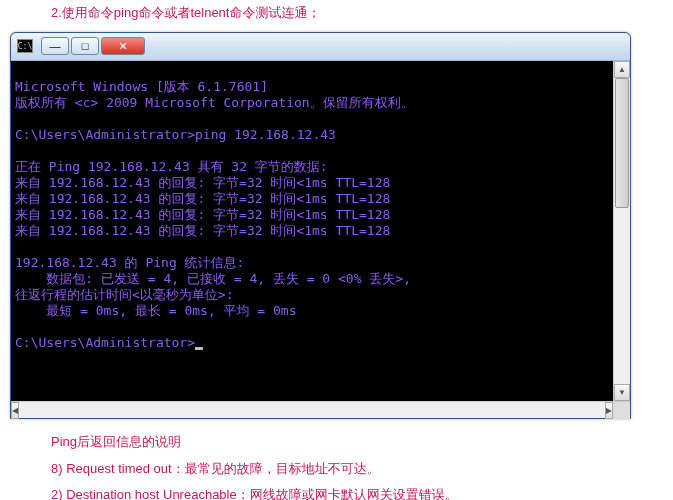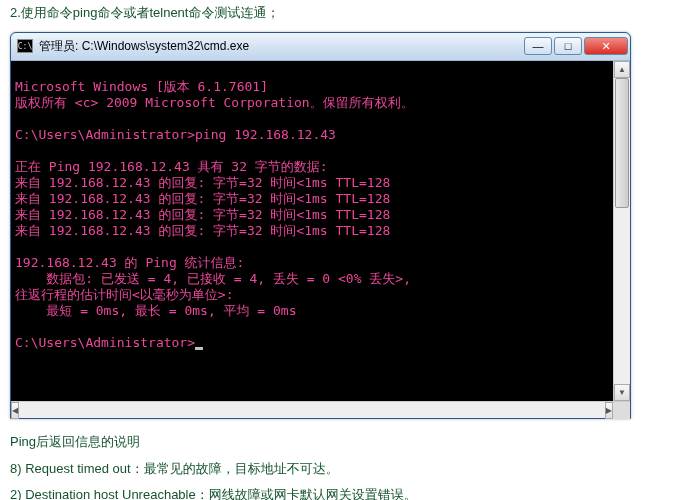--- a/index.html
+++ b/index.html
@@ -1,51 +1,48 @@
 <!DOCTYPE html>
 <html><head>
   <meta charset="utf-8">
   <style>
     * { margin: 0; padding: 0; box-sizing: border-box; }
     body { font-family: "Microsoft YaHei", Arial, sans-serif; background: #fff; width: 673px; }
-    .doc-text { font-size: 13px; color: #14532d; padding: 3px 10px; line-height: 1.6; }
+    .doc-text { font-size: 13px; color: #be185d; padding: 3px 10px; line-height: 1.6; margin-left: 41px; }
     .cmd-wrapper { margin: 5px 10px 10px 10px; }
     .cmd-window { width: 621px; border: 1px solid #2a5a8f; border-radius: 6px 6px 0 0; background: #d7e4f2; box-shadow: 0 0 3px rgba(0,0,0,0.3); }
     .title-bar { display: flex; align-items: center; height: 28px; background: linear-gradient(to bottom, #f0f5fb 0%, #d5e3f3 50%, #c0d5ec 100%); border-bottom: 1px solid #a0b8d8; border-radius: 6px 6px 0 0; padding: 0 2px 0 6px; }
     .title-icon { width: 16px; height: 14px; background: #000; border: 1px solid #888; display: inline-flex; align-items: center; justify-content: center; font-size: 8px; color: #ccc; font-family: monospace; margin-right: 6px; }
     .title-text { flex: 1; font-size: 12px; color: #000; white-space: nowrap; overflow: hidden; }
     .win-btns { display: flex; gap: 0; }
     .win-btn { width: 28px; height: 18px; border: 1px solid #6688aa; border-radius: 3px; margin-left: 2px; display: flex; align-items: center; justify-content: center; font-size: 11px; cursor: pointer; }
     .win-min { background: linear-gradient(to bottom, #f5f9fd, #cfe0f2); }
     .win-max { background: linear-gradient(to bottom, #f5f9fd, #cfe0f2); }
     .win-close { background: linear-gradient(to bottom, #f28b82, #d93025); color: #fff; width: 44px; }
     .cmd-body-wrap { display: flex; background: #000; }
-    .cmd-body { flex: 1; background: #000; color: #ec4899; font-family: "NSimSun", "SimSun", "Consolas", monospace; font-size: 13px; line-height: 16px; padding: 2px 4px; min-height: 300px; white-space: pre; overflow: hidden; }
+    .cmd-body { flex: 1; background: #000; color: #8b5cf6; font-family: "NSimSun", "SimSun", "Consolas", monospace; font-size: 13px; line-height: 16px; padding: 2px 4px; min-height: 300px; white-space: pre; overflow: hidden; }
     .cmd-line { white-space: pre; }
     .cursor { display: inline-block; background: #c0c0c0; width: 8px; height: 3px; vertical-align: bottom; margin-bottom: 1px; }
     .scrollbar-v { width: 17px; background: #e8e8e8; display: flex; flex-direction: column; border-left: 1px solid #ccc; }
     .sb-btn { height: 17px; background: linear-gradient(to bottom, #f8f8f8, #ddd); border: 1px solid #aaa; display: flex; align-items: center; justify-content: center; font-size: 8px; color: #555; cursor: pointer; }
     .sb-track { flex: 1; background: #efefef; position: relative; }
     .sb-thumb { position: absolute; top: 0; left: 1px; right: 1px; height: 130px; background: linear-gradient(to right, #e8e8e8, #ccc); border: 1px solid #999; border-radius: 2px; cursor: pointer; }
     .scrollbar-h { display: flex; height: 17px; background: #e8e8e8; border-top: 1px solid #ccc; }
     .sb-h-track { flex: 1; background: #efefef; }
     .sb-corner { width: 17px; height: 17px; background: #ddd; }
   </style>
 </head>
 <body>
 
 <div class="doc-text">2.使用命令ping命令或者telnent命令测试连通；</div>
 
 <div class="cmd-wrapper">
   <div class="cmd-window">
     <div class="title-bar">
       <span class="title-icon">C:\</span>
-      <span class="title-text">
-        <span>管理员: </span><span>C:\Windows\system32\cmd.exe</span>
-      </span>
       <div class="win-btns">
         <div class="win-btn win-min">—</div>
         <div class="win-btn win-max">□</div>
         <div class="win-btn win-close">✕</div>
       </div>
     </div>
     <div class="cmd-body-wrap">
       <div class="cmd-body">
 <span class="cmd-line">Microsoft Windows [版本 6.1.7601]</span>
 <span class="cmd-line">版权所有 &lt;c&gt; 2009 Microsoft Corporation。保留所有权利。</span>

